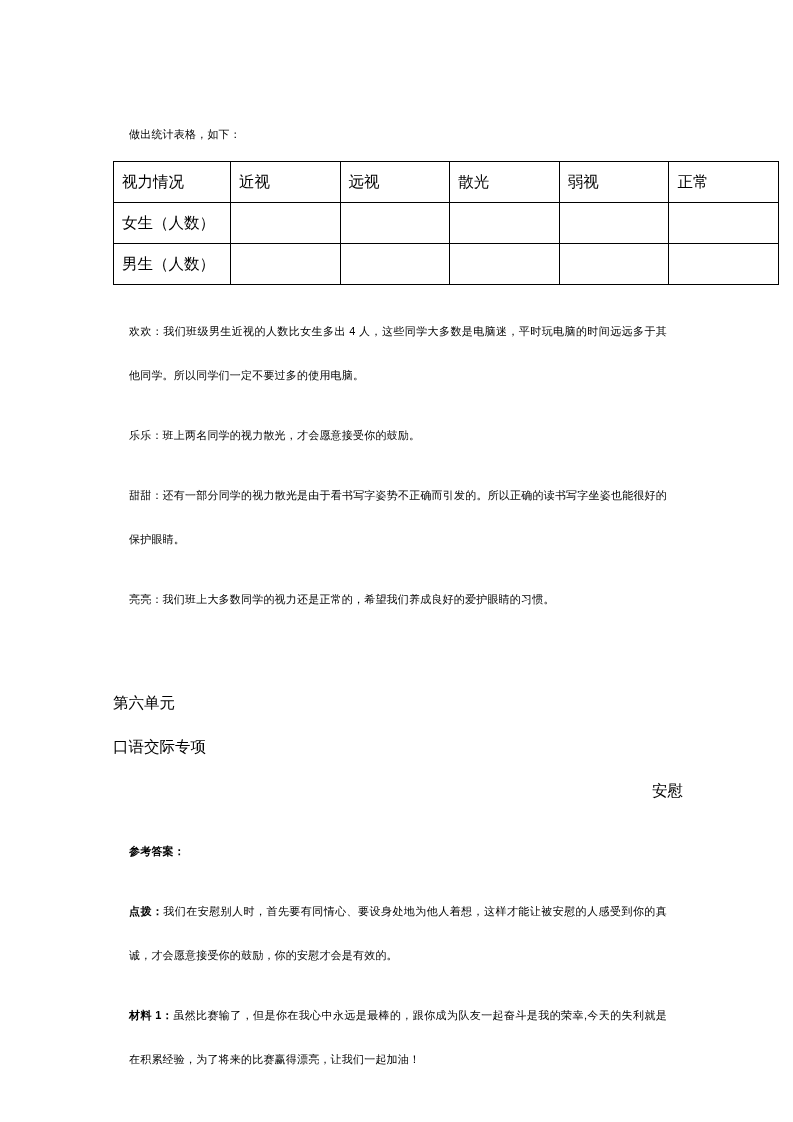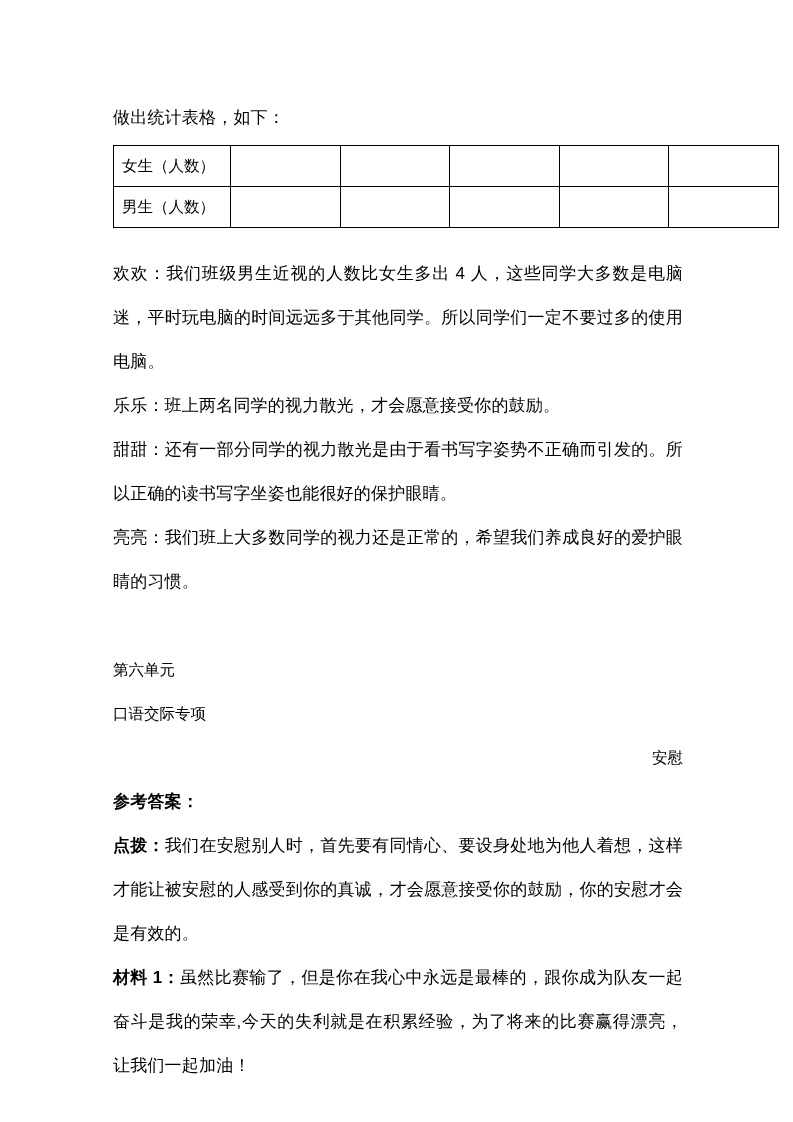--- a/index.html
+++ b/index.html
@@ -24,26 +24,26 @@
     box-sizing: border-box;
     padding: 0;
   }
   .content {
     position: absolute;
     left: 113px;
     top: 96px;
     width: 570px;
   }
   .para {
-    font-size: 17px;
+    font-size: 11px;
     line-height: 44px;
     letter-spacing: 0.2px;
     text-align: justify;
     text-justify: inter-character;
-    margin: 0;
+    margin: 16px;
     white-space: normal;
   }
   .lead {
     margin-bottom: 0px;
   }
   .tbl-wrap {
     margin-top: 5px;
     margin-bottom: 24px;
   }
   table.stat {
@@ -97,20 +97,28 @@
         <colgroup>
           <col class="first">
           <col class="rest">
           <col class="rest">
           <col class="rest">
           <col class="rest">
           <col class="rest">
         </colgroup>
         <tbody>
           <tr>
+            <td>视力情况</td>
+            <td>近视</td>
+            <td>远视</td>
+            <td>散光</td>
+            <td>弱视</td>
+            <td>正常</td>
+          </tr>
+          <tr>
             <td>女生（人数）</td>
             <td></td>
             <td></td>
             <td></td>
             <td></td>
             <td></td>
           </tr>
           <tr>
             <td>男生（人数）</td>
             <td></td>

